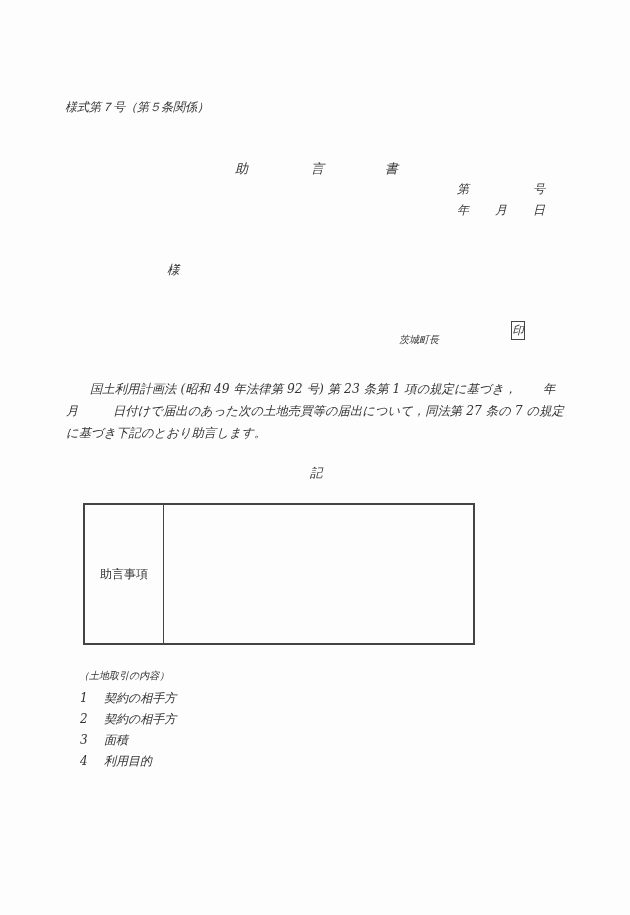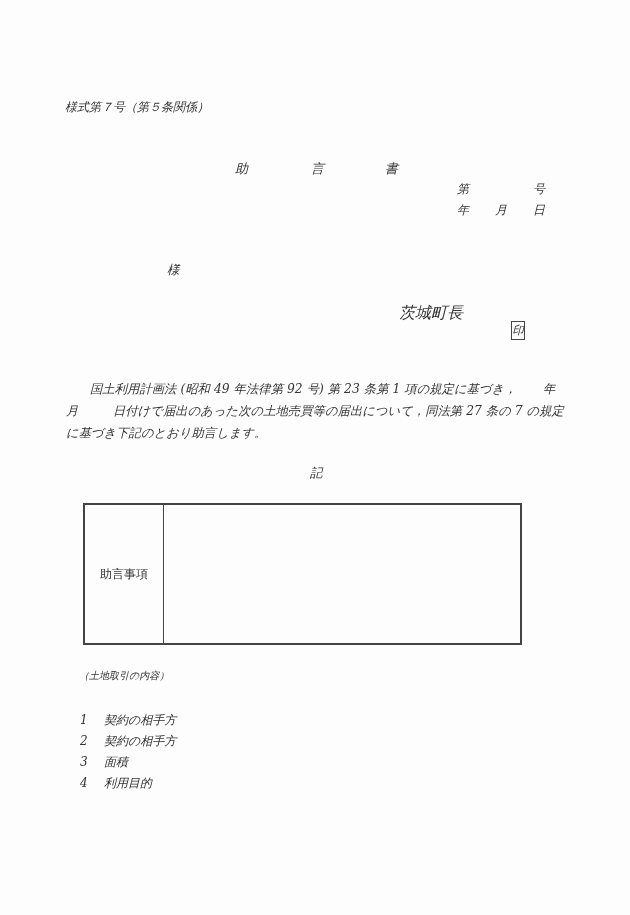--- a/index.html
+++ b/index.html
@@ -27,56 +27,56 @@
     .title-c3 { left: 385px; }
 
     .docno-dai { left: 457px; top: 183px; }
     .docno-go { left: 533px; top: 183px; }
     .date-nen { left: 457px; top: 204px; }
     .date-tsuki { left: 495px; top: 204px; }
     .date-hi { left: 533px; top: 204px; }
 
     .addressee { left: 167px; top: 264px; font-size: 12.5px; }
 
-    .sender { left: 399px; top: 305px; font-size: 16px; }
+    .sender { left: 399px; top: 335px; font-size: 10px; }
     .seal {
       left: 511px; top: 321px;
       width: 12px; height: 17px;
       border: 1px solid #444;
       font-size: 11.5px;
       display: flex; align-items: center; justify-content: center;
     }
 
     .body-line { left: 66px; font-size: 12.3px; letter-spacing: 0.05px; }
     .body-l1 { top: 383px; left: 90px; }
     .body-l1-nen { top: 383px; left: 543px; }
     .body-l2a { top: 405px; left: 66px; }
     .body-l2b { top: 405px; left: 113px; }
     .body-l3 { top: 427px; left: 66px; }
 
     .ki { left: 310px; top: 467px; font-size: 12.5px; }
 
     .advice-table {
       position: absolute;
       left: 83px; top: 503px;
-      width: 439px; height: 142px;
+      width: 392px; height: 142px;
       border: 2px solid #444;
       box-sizing: border-box;
       display: flex;
     }
     .advice-label-cell {
       width: 78px;
       border-right: 1px solid #444;
       display: flex; align-items: center; justify-content: center;
       font-size: 12px;
     }
     .advice-content-cell { flex: 1; }
 
     .tx-header { left: 79px; top: 671px; font-size: 10px; }
-    .tx-item { left: 80px; font-size: 12px; margin-top: 22px; }
+    .tx-item { left: 80px; font-size: 12px; }
     .tx-num { display: inline-block; width: 24px; }
     .tx-1 { top: 692px; }
     .tx-2 { top: 713px; }
     .tx-3 { top: 734px; }
     .tx-4 { top: 755px; }
   </style>
 </head>
 <body>
 
 <div class="abs form-number">様式第７号（第５条関係）</div>

